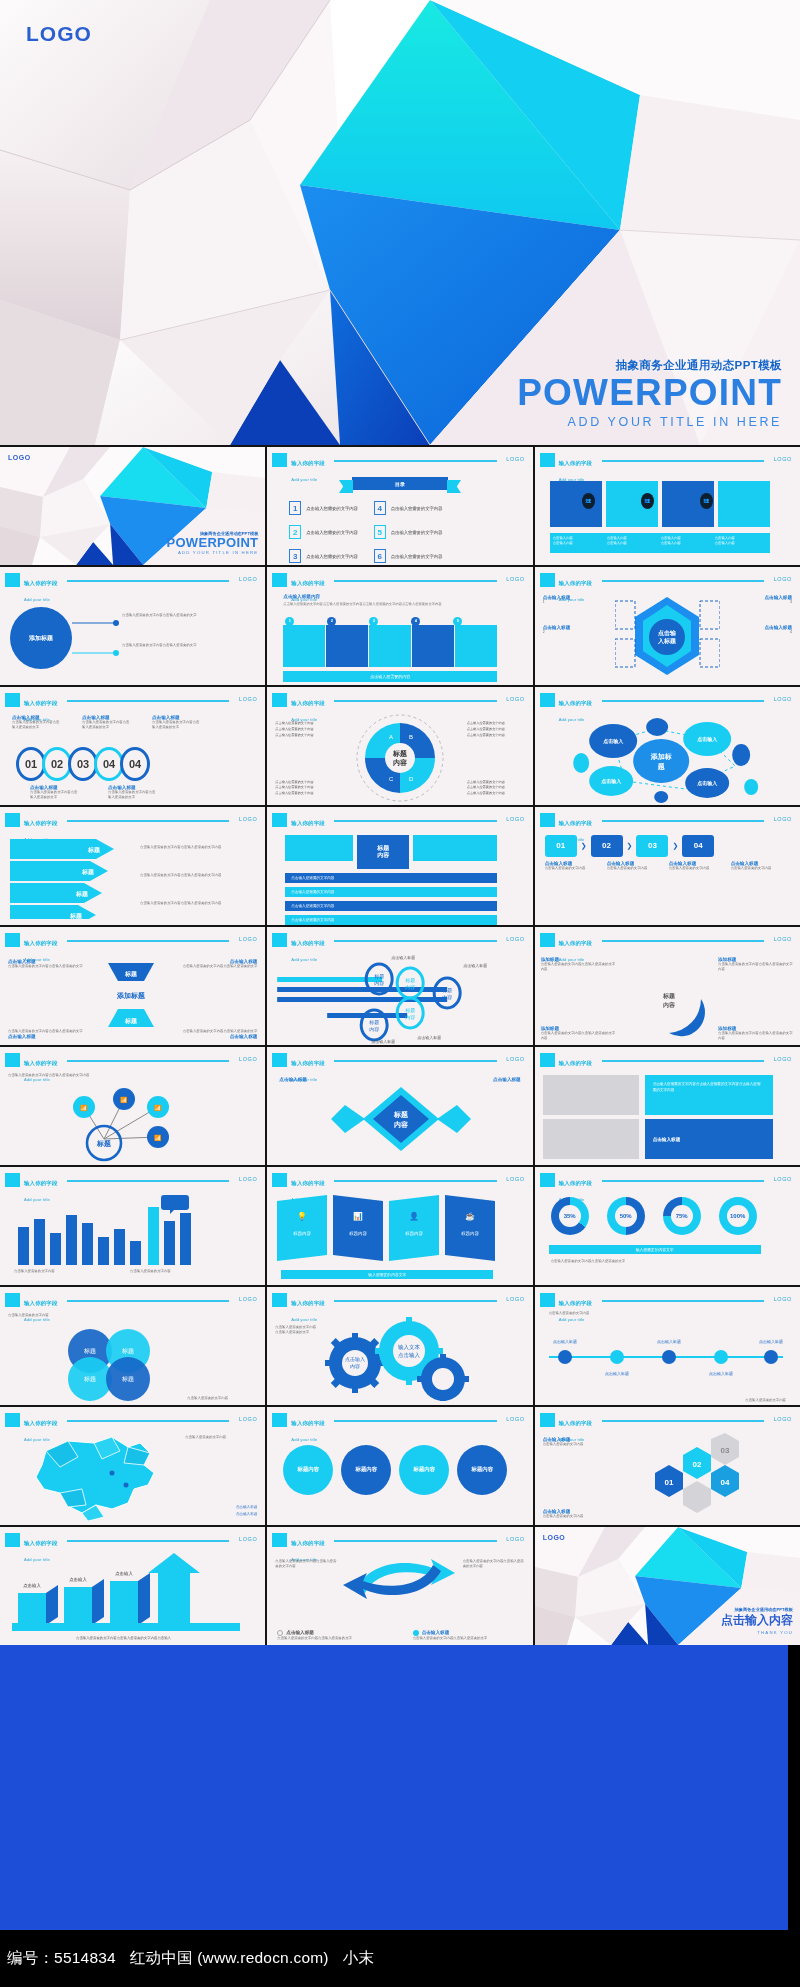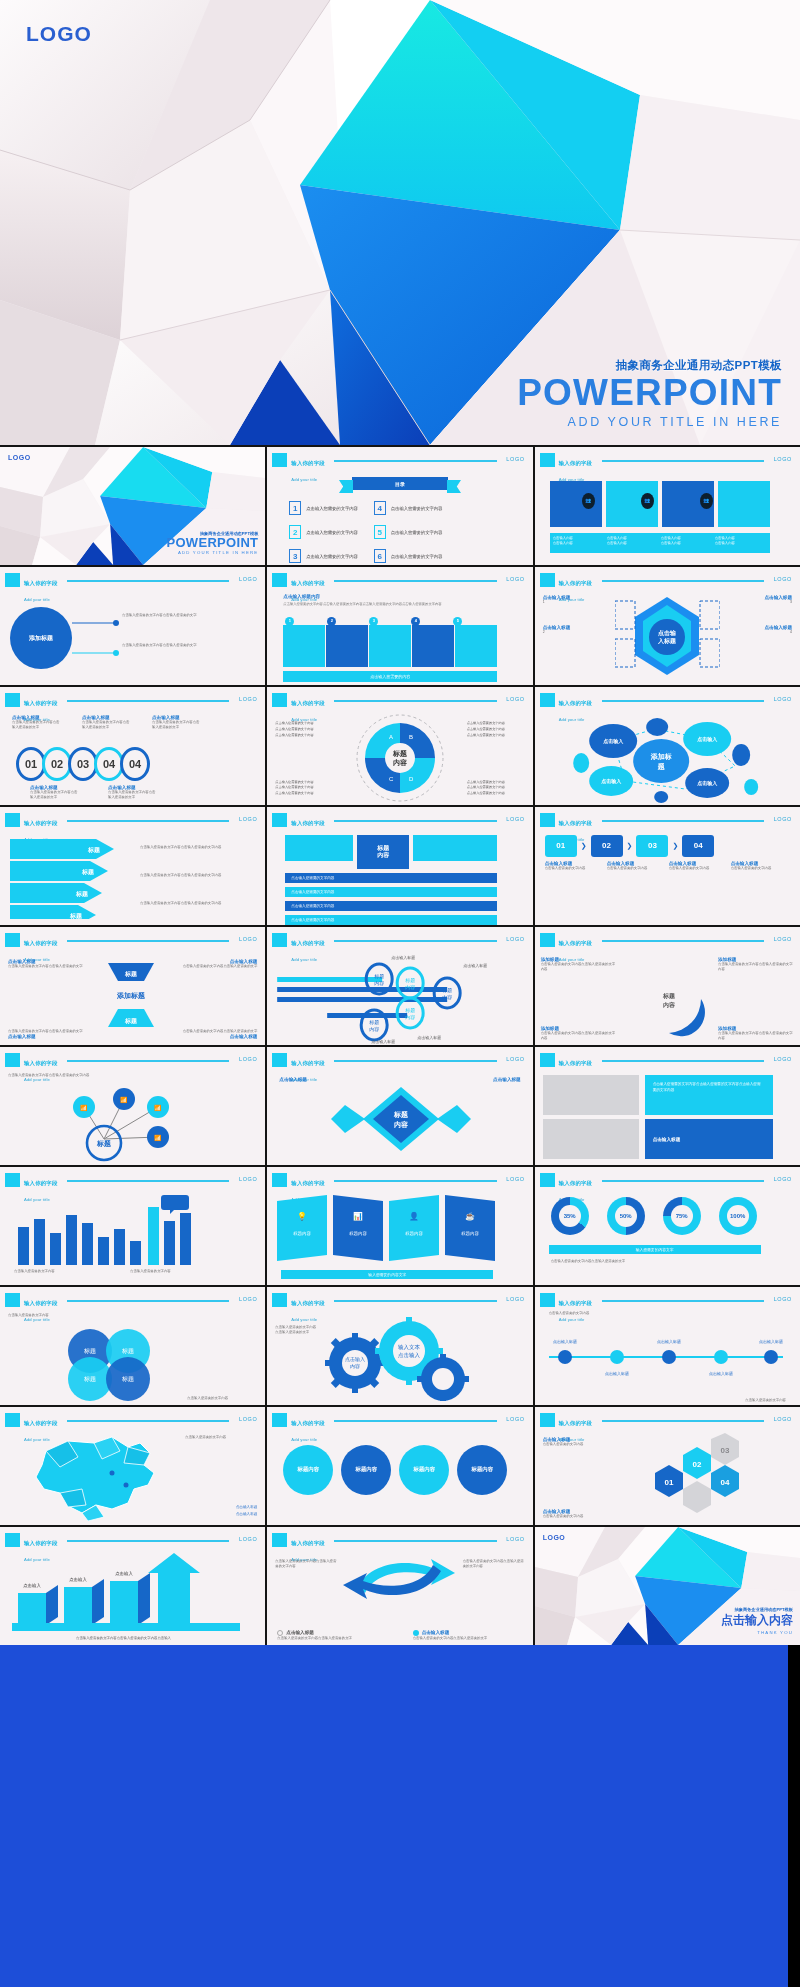--- a/index.html
+++ b/index.html
@@ -1052,14 +1052,19 @@
       <div class="mini-logo">LOGO</div>
       <div class="mini-title">
         <div class="a">抽象商务企业通用动态PPT模板</div>
         <div class="thanks">点击输入内容</div>
         <div class="c">THANK YOU</div>
       </div>
     </div>
 
   </div>
 
+  <div class="footer">
+    <div class="footer-txt">
+      <span>编号：5514834</span><span class="gap"></span><span>红动中国 (www.redocn.com)</span><span class="gap"></span><span>小末</span>
+    </div>
+  </div>
 
 </div>
 
 </body></html>

